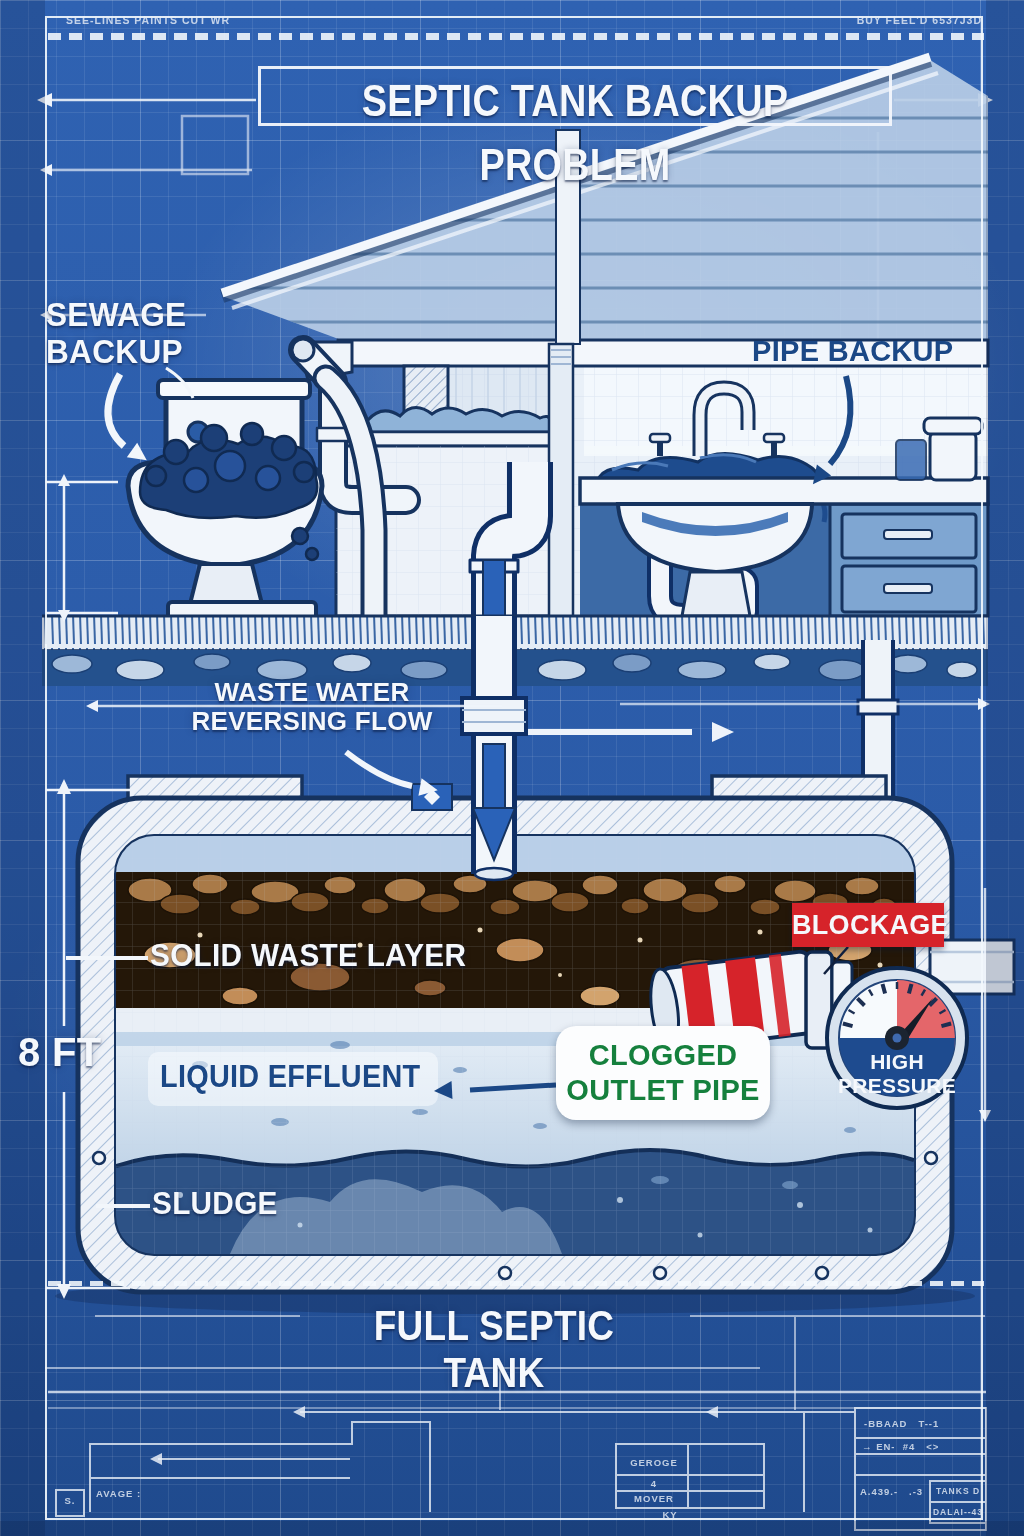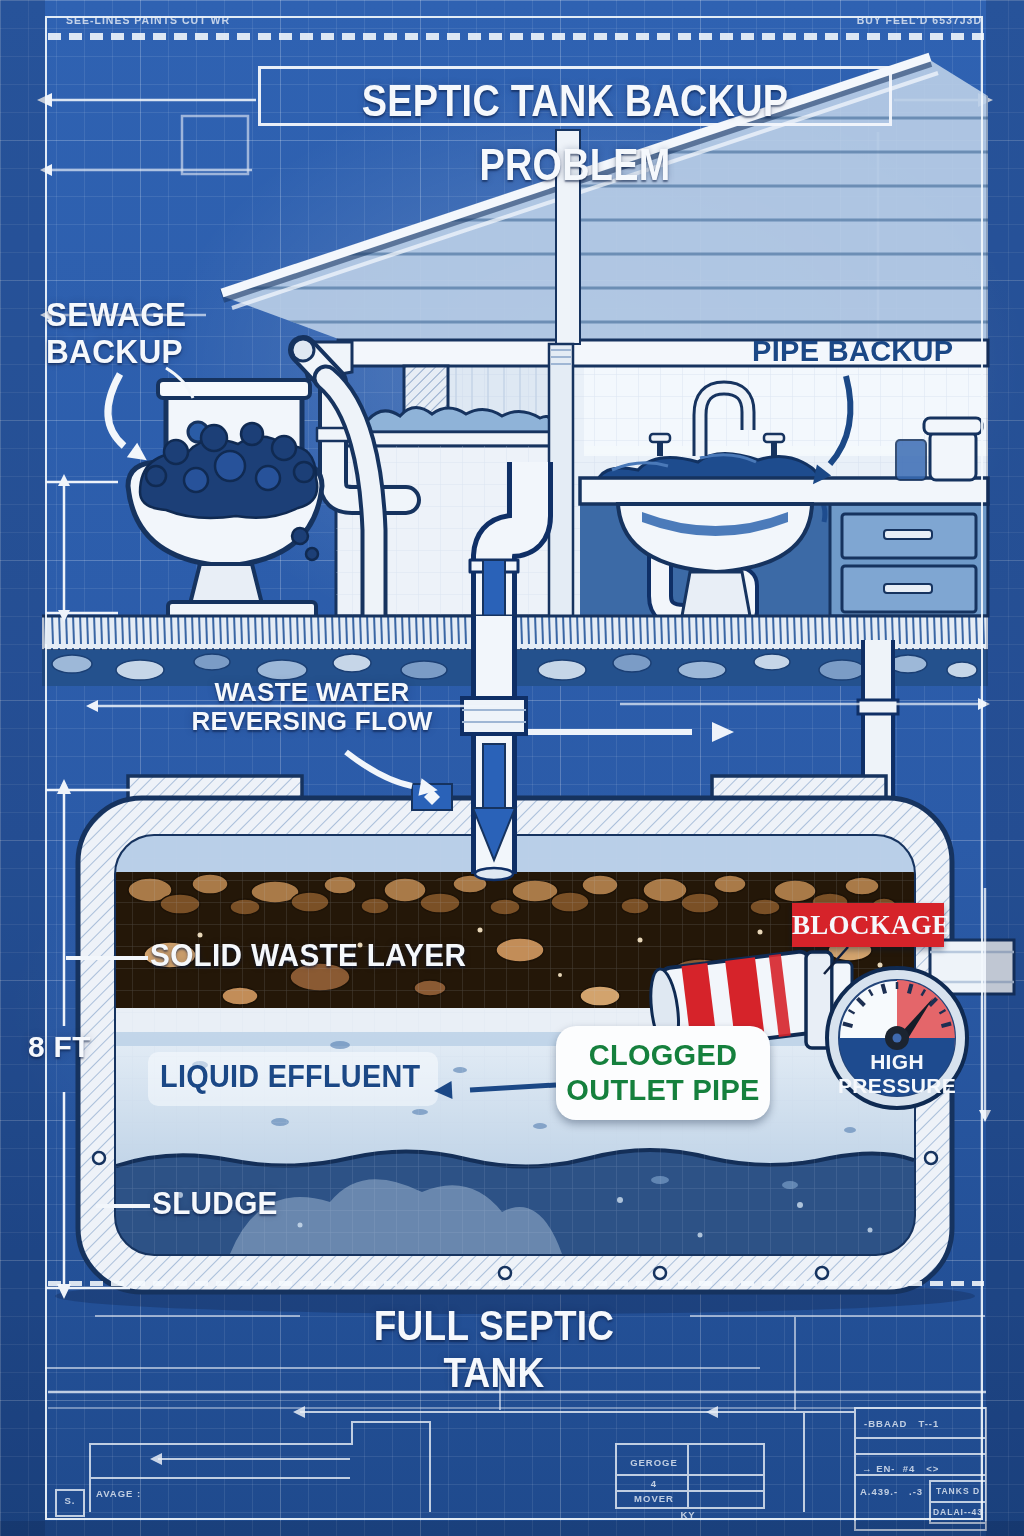--- a/index.html
+++ b/index.html
@@ -508,38 +508,38 @@
   </div>
 
   <div class="lbl condL" style="left:46px;top:296px;font-size:34px;">SEWAGE
 BACKUP</div>
   <div class="lbl navy" style="left:752px;top:336px;font-size:29px;">PIPE BACKUP</div>
   <div class="lbl" style="left:182px;top:678px;width:260px;font-size:26px;text-align:center;">WASTE WATER
 REVERSING FLOW</div>
   <div class="lbl condL" style="left:150px;top:938px;font-size:32px;">SOLID WASTE LAYER</div>
   <div class="lbl navy condL" style="left:160px;top:1060px;font-size:31px;">LIQUID EFFLUENT</div>
   <div class="lbl condL" style="left:152px;top:1186px;font-size:32px;">SLUDGE</div>
-  <div class="lbl" style="left:28px;top:1030px;font-size:30px;">8 FT</div>
+  <div class="lbl" style="left:18px;top:1030px;font-size:40px;">8 FT</div>
 
   <div id="blockage-box">
-    <div class="lbl" style="left:0;top:0;width:152px;height:44px;line-height:44px;font-size:27px;text-align:left;text-shadow:none;font-family:Liberation Serif, serif;">BLOCKAGE</div>
+    <div class="lbl" style="left:0;top:0;width:152px;height:44px;line-height:44px;font-size:27px;text-align:left;text-shadow:none;">BLOCKAGE</div>
   </div>
   <div id="clogged-box">
     <div class="lbl redtx" style="left:0;top:12px;width:214px;font-size:29px;text-align:center;line-height:1.22;">CLOGGED
 OUTLET PIPE</div>
   </div>
   <div class="lbl" style="left:827px;top:1050px;width:140px;font-size:21px;text-align:center;text-shadow:none;line-height:1.15;">HIGH
 PRESSURE</div>
 
   <div class="lbl cond" style="left:294px;top:1302px;width:400px;font-size:43px;text-align:center;">FULL SEPTIC TANK</div>
 
   <div class="tiny" style="left:622px;top:1457px;width:64px;text-align:center;">GEROGE</div>
   <div class="tiny" style="left:622px;top:1478px;width:64px;text-align:center;">4</div>
   <div class="tiny" style="left:622px;top:1493px;width:64px;text-align:center;">MOVER</div>
-  <div class="tiny" style="left:656px;top:1509px;width:64px;text-align:center;">KY</div>
+  <div class="tiny" style="left:638px;top:1509px;width:64px;text-align:center;">KY</div>
   <div class="tiny" style="left:864px;top:1418px;">-BBAAD   T--1</div>
-  <div class="tiny" style="left:862px;top:1441px;margin-top:22px;">→ EN-  #4   &lt;&gt;</div>
+  <div class="tiny" style="left:862px;top:1441px;">→ EN-  #4   &lt;&gt;</div>
   <div class="tiny" style="left:860px;top:1486px;">A.439.-   .-3</div>
   <div class="tiny" style="left:932px;top:1486px;width:52px;text-align:center;font-size:8.5px;">TANKS D</div>
   <div class="tiny" style="left:932px;top:1507px;width:52px;text-align:center;font-size:8.5px;">DALAI--43</div>
   <div class="tiny" style="left:96px;top:1488px;">AVAGE :</div>
   <div class="tiny" style="left:56px;top:1495px;width:28px;text-align:center;">S.</div>
 </div>
 
 </body></html>

